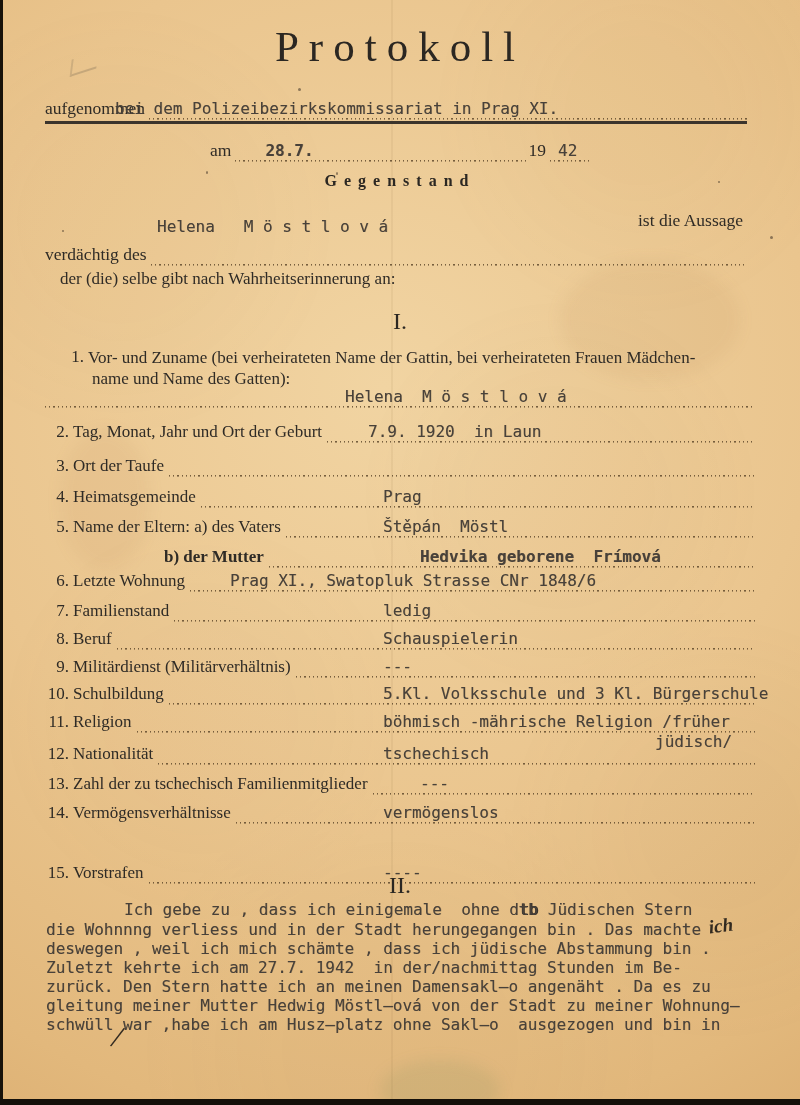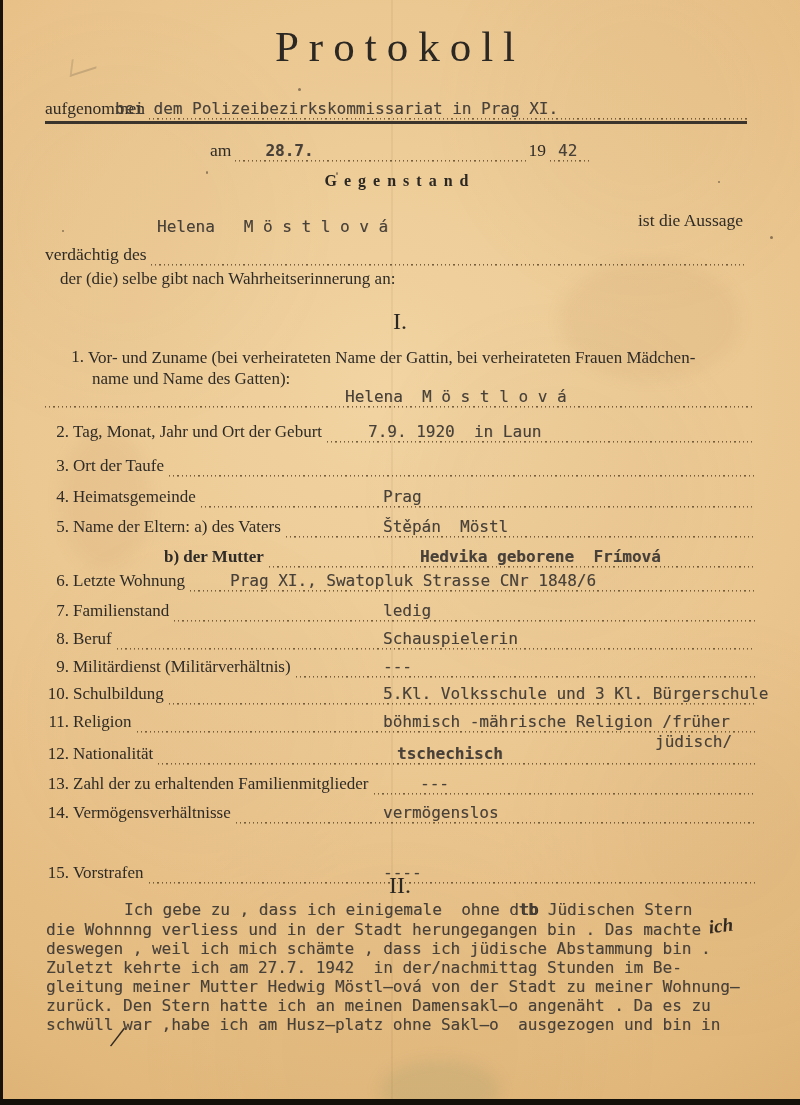--- a/index.html
+++ b/index.html
@@ -207,26 +207,26 @@
     <span class="flabel">Religion</span>
     <span class="leader"></span>
     <span class="tval" style="left:338px;">böhmisch -mährische Religion /früher</span>
     <span class="subval" style="left:610px;bottom:-18px;">jüdisch/</span>
   </div>
 
   <div class="frow" style="top:737px;">
     <span class="num">12.</span>
     <span class="flabel">Nationalität</span>
     <span class="leader"></span>
-    <span class="tval" style="left:352px;font-weight:bold;">tschechisch</span>
+    <span class="tval" style="left:338px;">tschechisch</span>
   </div>
 
   <div class="frow" style="top:767px;">
     <span class="num">13.</span>
-    <span class="flabel">Zahl der zu erhaltenden Familienmitglieder</span>
+    <span class="flabel">Zahl der zu tschechisch Familienmitglieder</span>
     <span class="leader"></span>
     <span class="tval" style="left:375px;">---</span>
   </div>
 
   <div class="frow" style="top:796px;">
     <span class="num">14.</span>
     <span class="flabel">Vermögensverhältnisse</span>
     <span class="leader"></span>
     <span class="tval" style="left:338px;">vermögenslos</span>
   </div>
@@ -238,22 +238,22 @@
     <span class="tval" style="left:338px;">----</span>
   </div>
 
   <h3 class="secheading" style="top:872px;">II.</h3>
 
   <div class="testimony">
     <div class="tline first"><span>Ich gebe zu , dass ich einigemale  ohne d</span><span class="xmark">tb</span><span> Jüdischen Stern</span><span class="hand"></span></div>
     <div class="tline"><span>die Wohnnng verliess und in der Stadt herungegangen bin . Das machte</span><span class="xmark"></span><span></span><span class="hand">ich</span></div>
     <div class="tline"><span>deswegen , weil ich mich schämte , dass ich jüdische Abstammung bin .</span><span class="xmark"></span><span></span><span class="hand"></span></div>
     <div class="tline"><span>Zuletzt kehrte ich am 27.7. 1942  in der/nachmittag Stunden im Be-</span><span class="xmark"></span><span></span><span class="hand"></span></div>
+    <div class="tline"><span>zurück. Den Stern hatte ich an meinen Damensakl̶o angenäht . Da es zu</span><span class="xmark"></span><span></span><span class="hand"></span></div>
     <div class="tline"><span>gleitung meiner Mutter Hedwig Möstl̶ová von der Stadt zu meiner Wohnung̶</span><span class="xmark"></span><span></span><span class="hand"></span></div>
-    <div class="tline"><span>zurück. Den Stern hatte ich an meinen Damensakl̶o angenäht . Da es zu</span><span class="xmark"></span><span></span><span class="hand"></span></div>
     <div class="tline"><span>schwüll war ,habe ich am Husz̶platz ohne Sakl̶o  ausgezogen und bin in</span><span class="xmark"></span><span></span><span class="hand"></span></div>
   </div>
 
   <div class="margin-slash">/</div>
 
   <div class="edge-left"></div>
   <div class="edge-bottom"></div>
 </div>
 
 </body></html>

